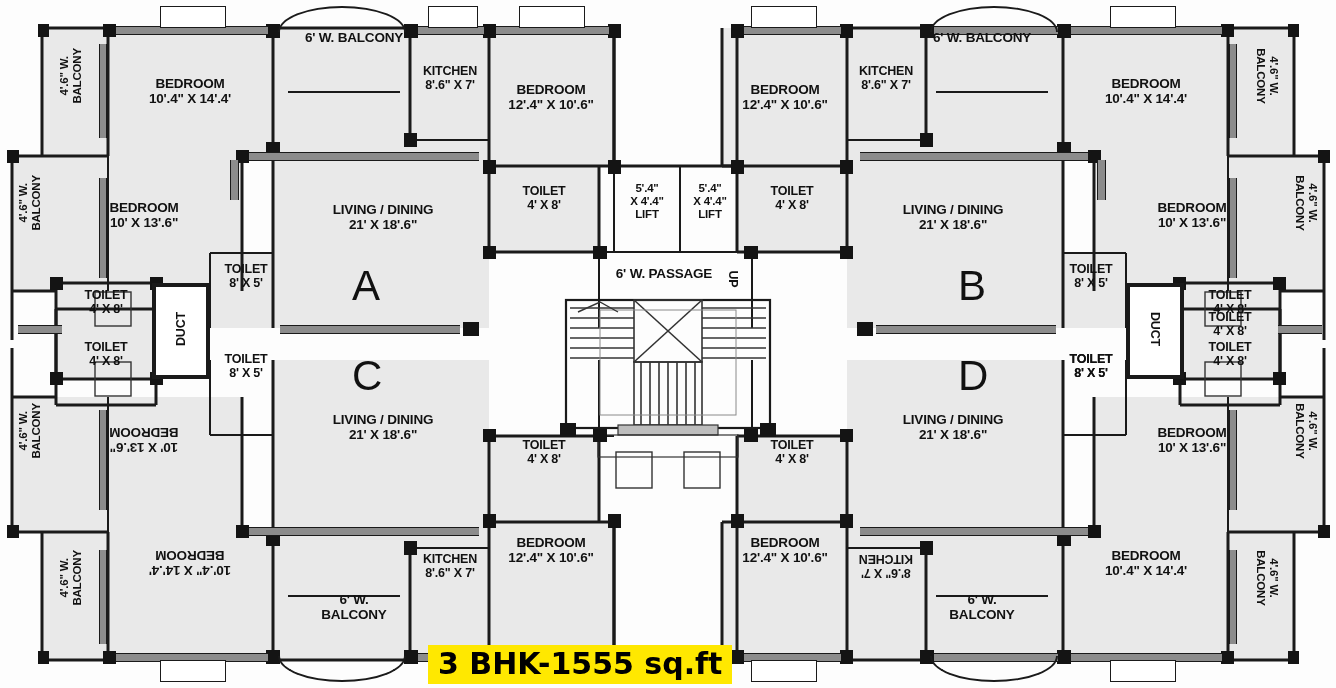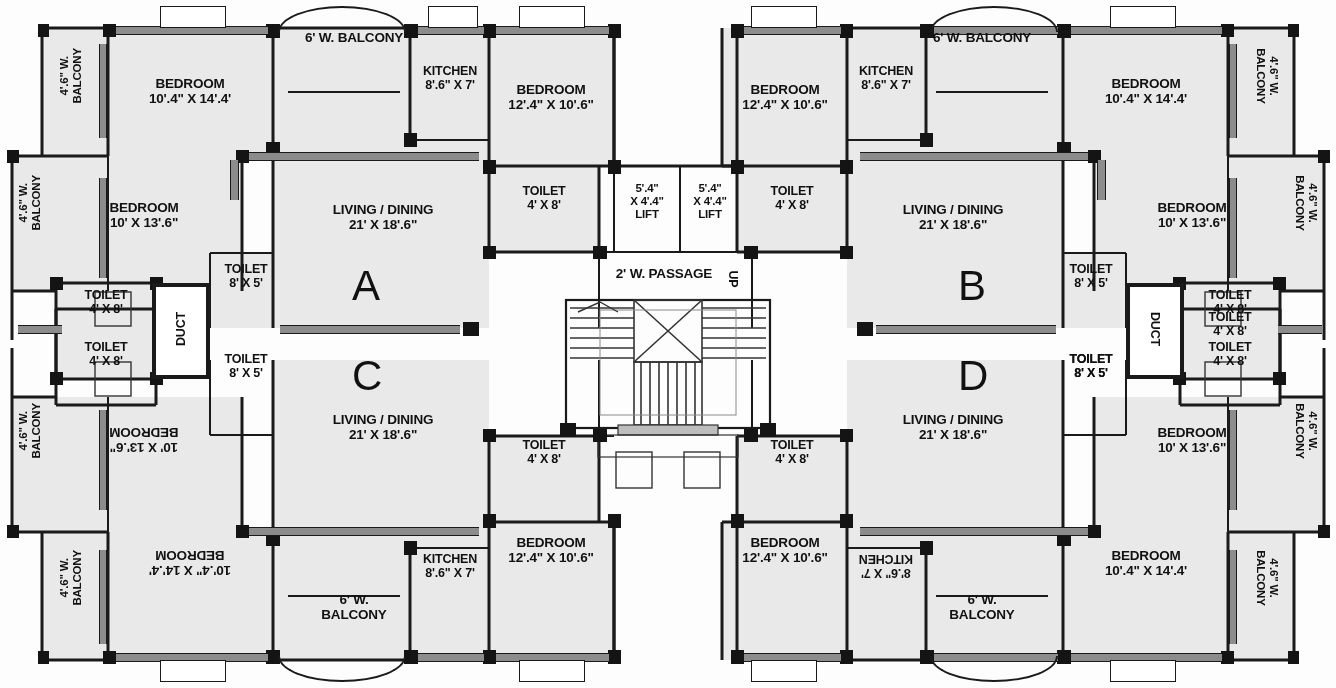--- a/index.html
+++ b/index.html
@@ -594,21 +594,22 @@
     <span class="d">5'.4"</span>
     <span class="d">X 4'.4"</span>
     <span class="d">LIFT</span>
   </div>
   <div class="lbl sz11" style="left:679px;top:182px;width:62px;">
     <span class="d">5'.4"</span>
     <span class="d">X 4'.4"</span>
     <span class="d">LIFT</span>
   </div>
   <div class="lbl sz13" style="left:594px;top:266px;width:140px;">
-    <span class="d">2' W. PASSAGE</span>
+    <span class="d">6' W. PASSAGE</span>
   </div>
   <div class="lbl sz12 rot270" style="left:713px;top:272px;width:40px;">
     <span class="d">UP</span>
   </div>
   <div class="lbl sz12" style="left:508px;top:440px;width:92px;"></div>
 
+  <div id="banner" style="left:428px;top:645px;">3 BHK-1555 sq.ft</div>
 
 </div>
 
 </body></html>

